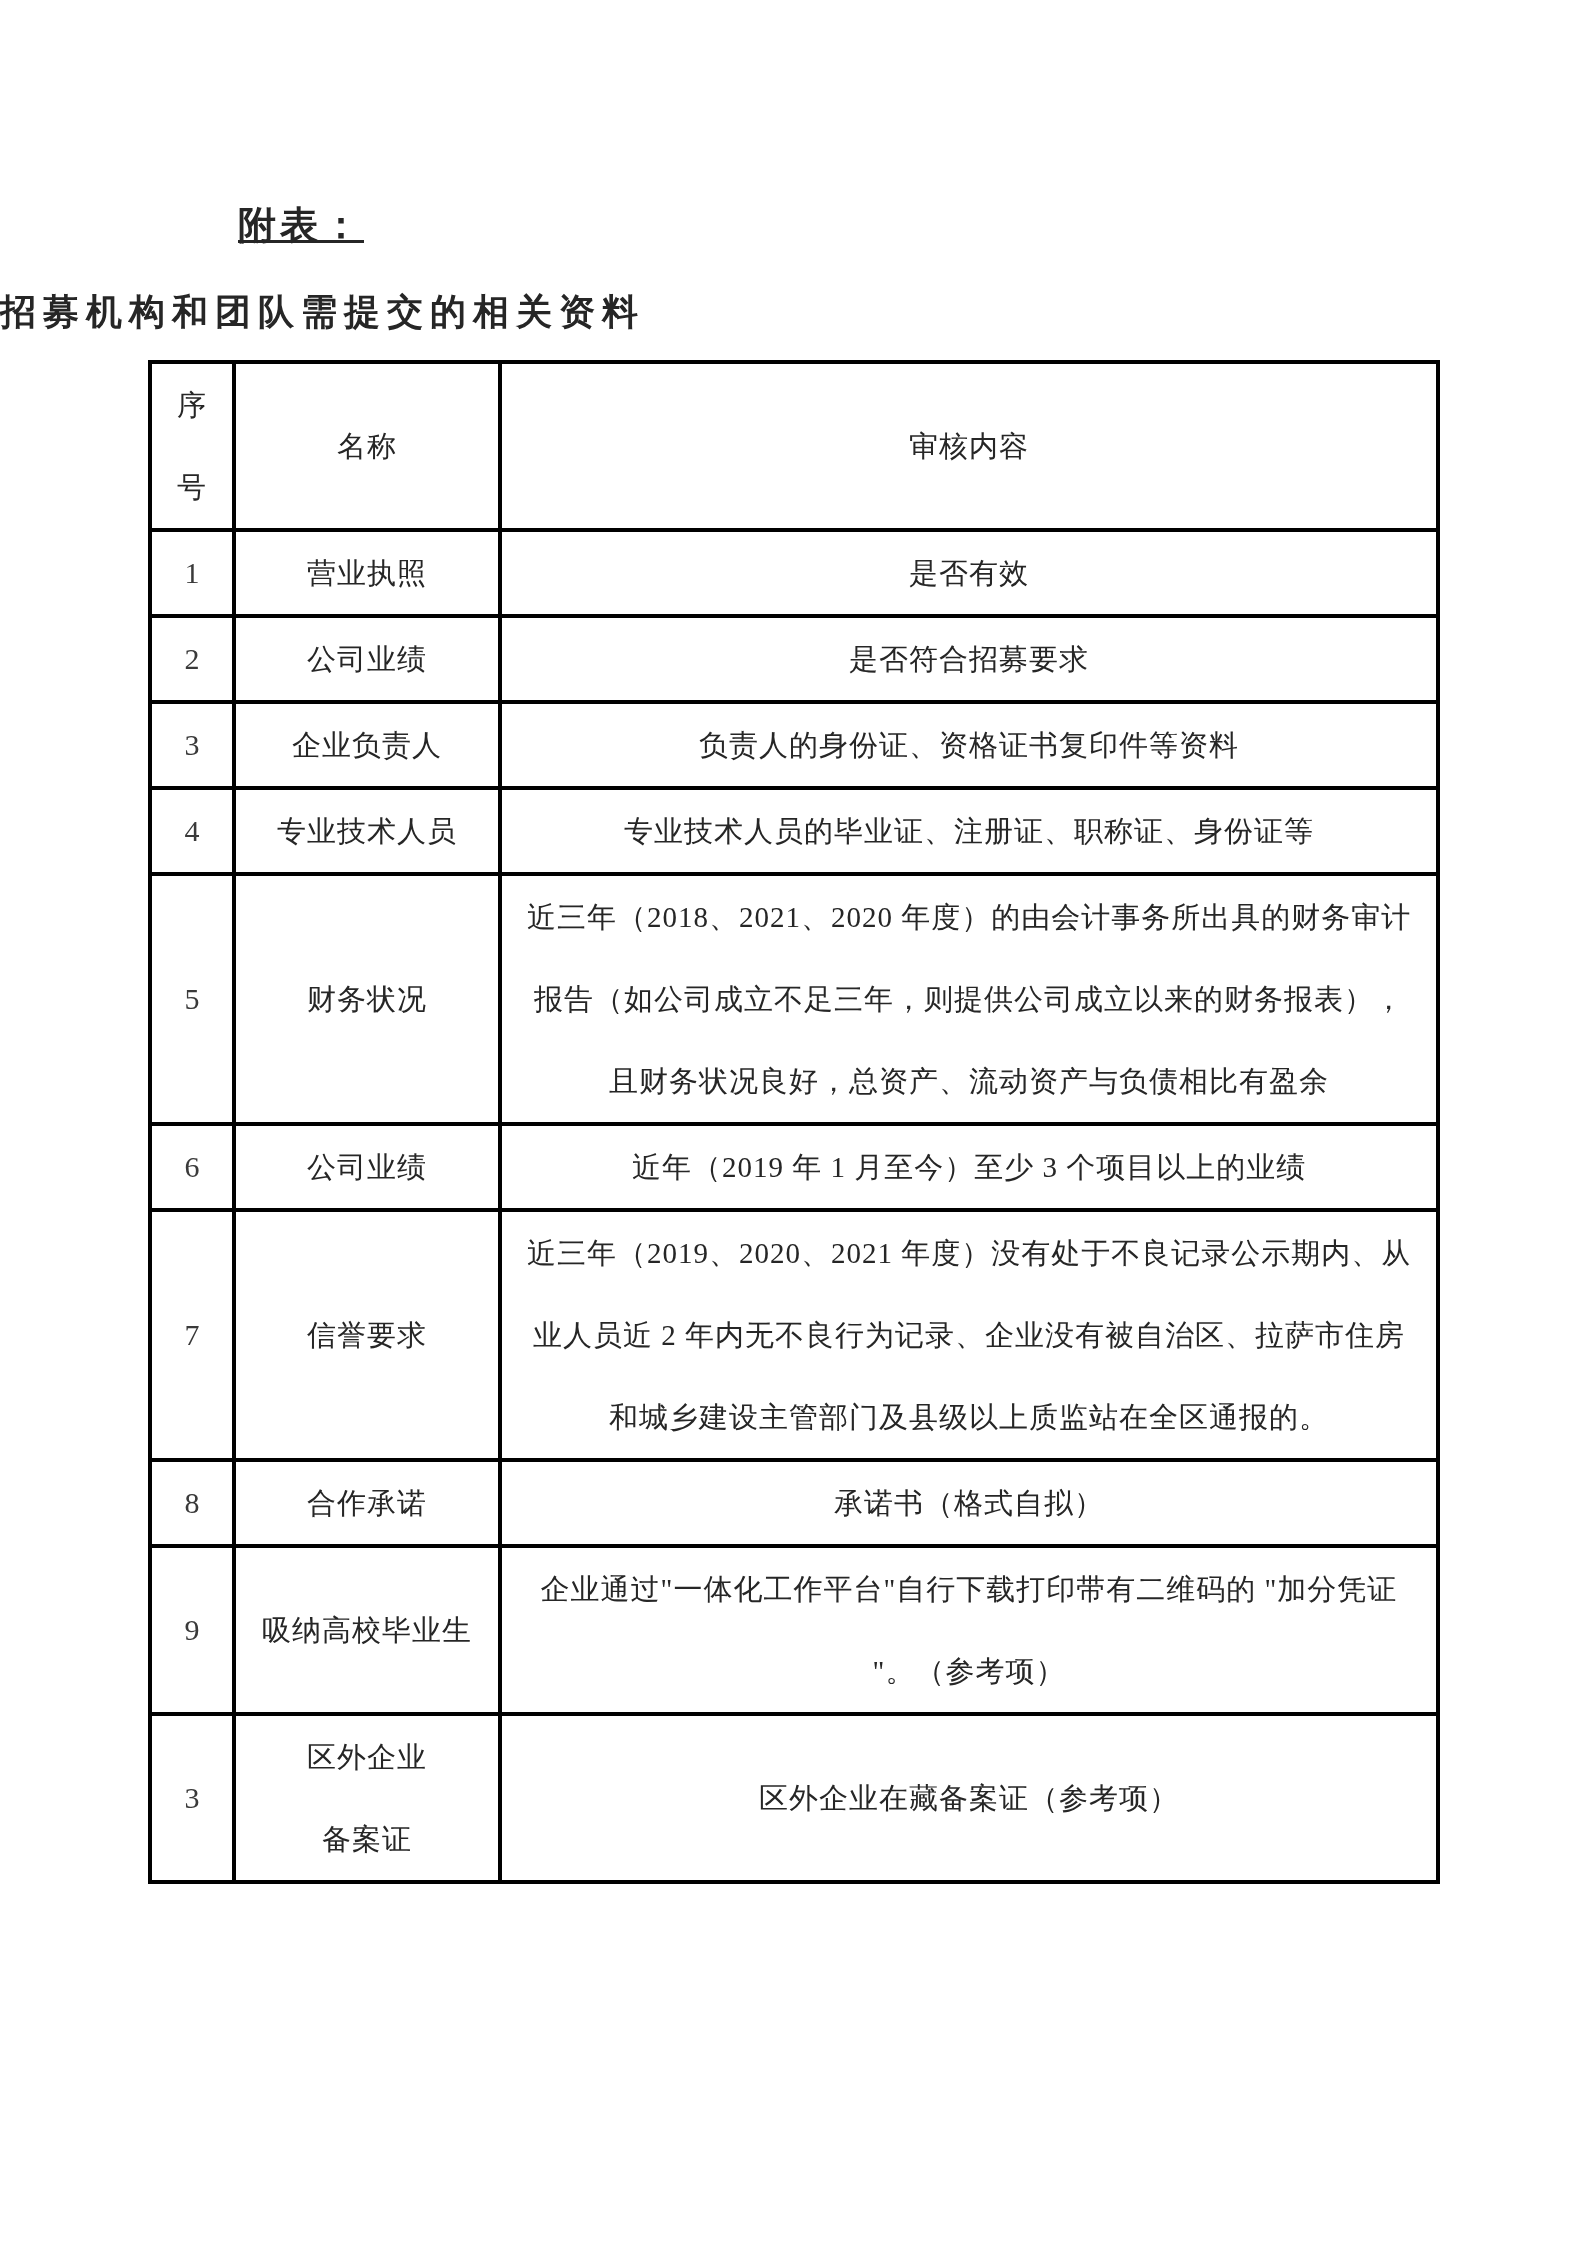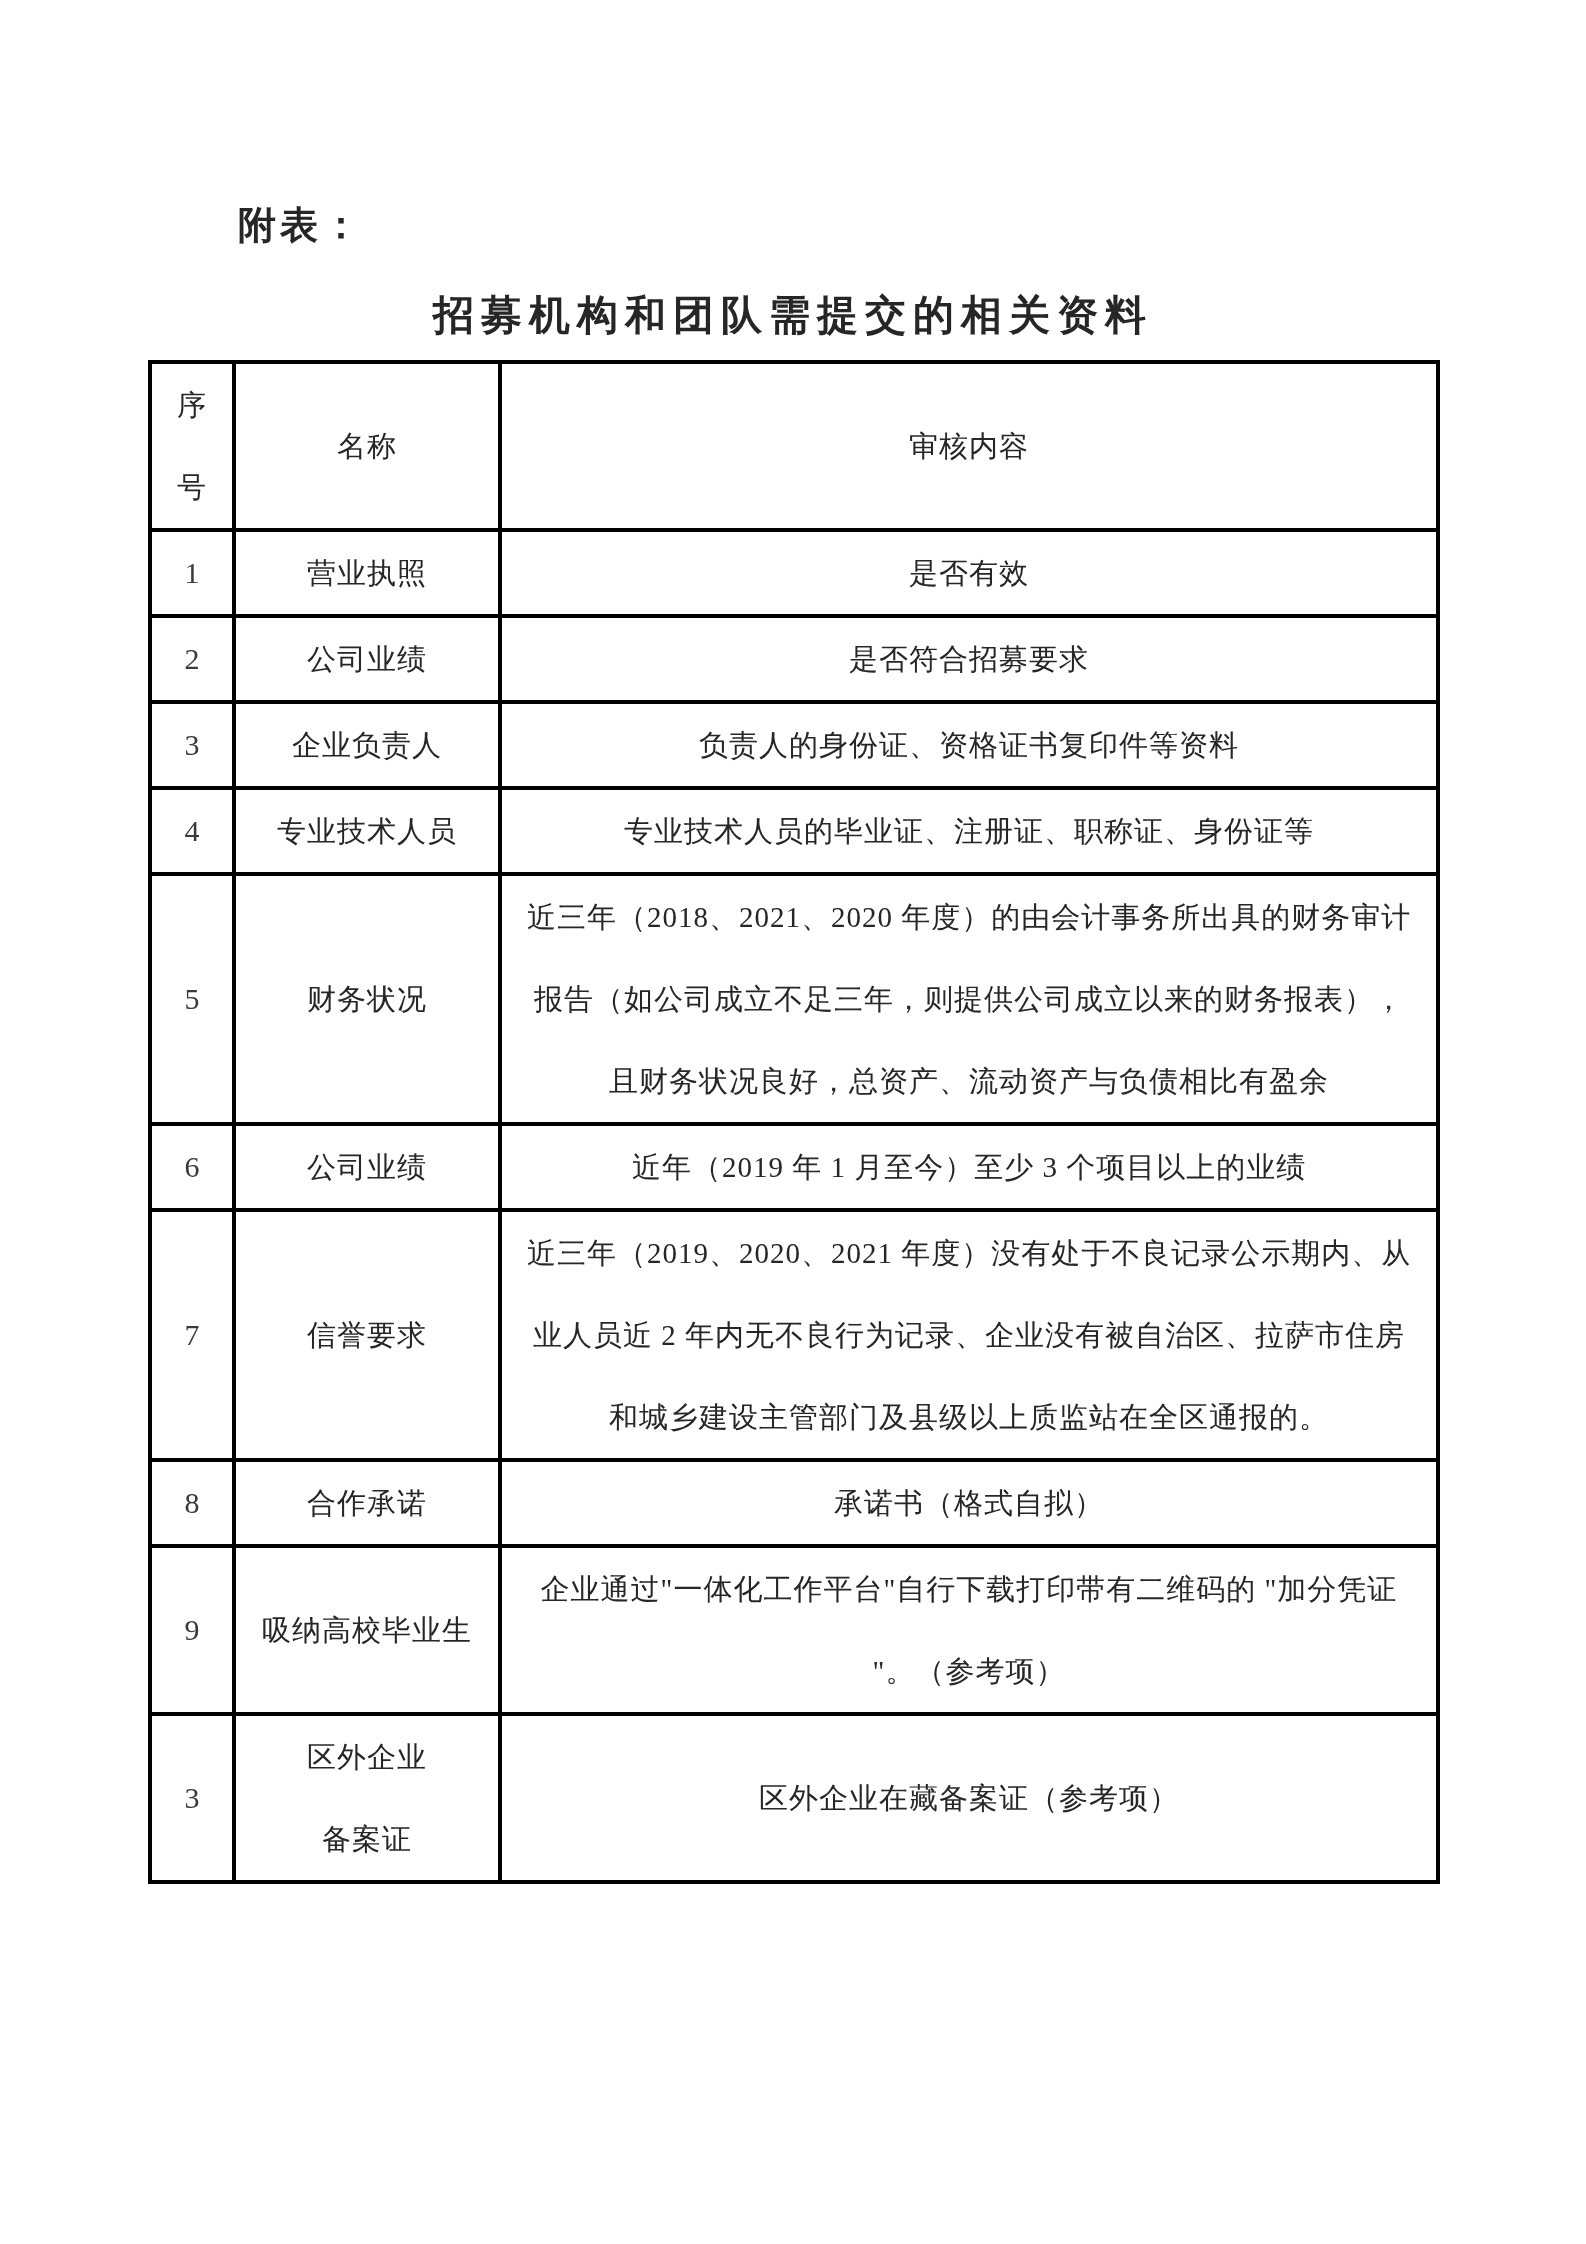--- a/index.html
+++ b/index.html
@@ -15,28 +15,29 @@
     color: #262626;
   }
   .appendix-label {
     position: absolute;
     left: 238px;
     top: 200px;
     font-size: 38px;
     font-weight: bold;
     letter-spacing: 4px;
     color: #262626;
+    text-decoration: underline;
   }
   .doc-title {
     position: absolute;
     left: 0;
     top: 288px;
     width: 1586px;
-    text-align: center;
-    font-size: 41px;
+    text-align: left;
+    font-size: 36px;
     font-weight: bold;
     letter-spacing: 7px;
     color: #262626;
   }
   table.materials {
     position: absolute;
     left: 148px;
     top: 360px;
     width: 1292px;
     border-collapse: collapse;

